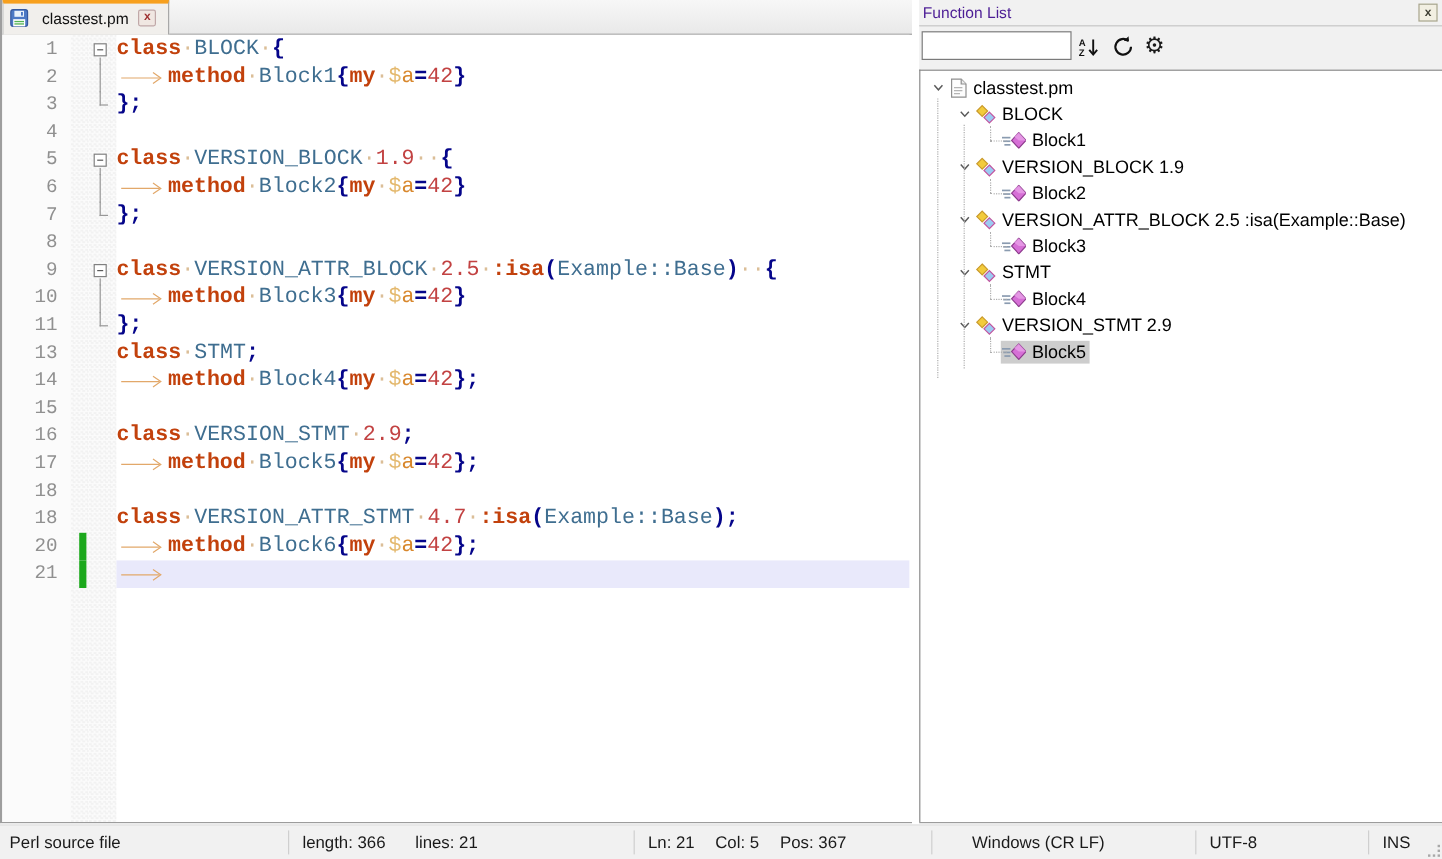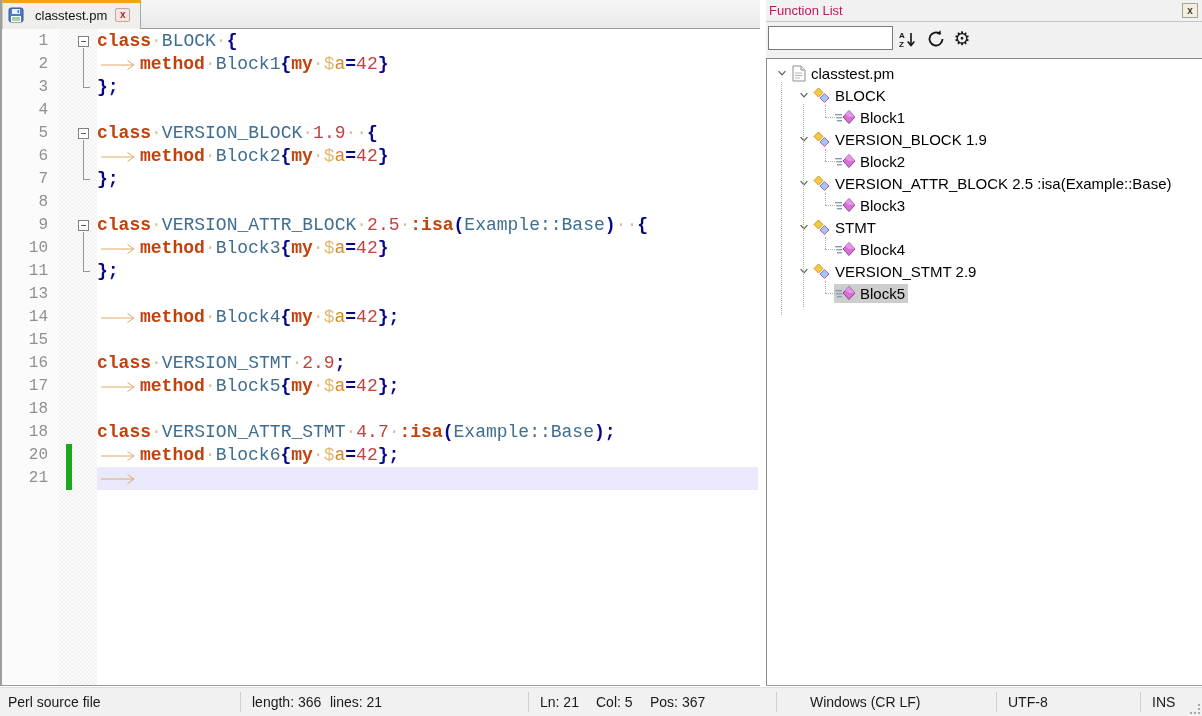--- a/index.html
+++ b/index.html
@@ -40,21 +40,21 @@
   .tok-op  { color:#05058A; font-weight:bold; }
   .tok-ws  { color:#DBBE97; }
   .tok-tab { display:inline-block; width:43px; height:23px; vertical-align:top; }
 
   
   #splitter { position:absolute; left:760px; top:0; width:6px; height:686px; background:#FFFFFF; }
 
   
   #right-pane { position:absolute; left:766px; top:0; width:436px; height:686px; background:#F1F1F1; border-bottom:1px solid #9C9C9C; }
   #fl-header { position:relative; height:22px; border-bottom:1px solid #C6C6C6; }
-  #fl-title { font-size:13px; line-height:21px; padding-left:3px; color:#be185d; }
+  #fl-title { font-size:13px; line-height:21px; padding-left:3px; color:#4c1d95; }
   #fl-close { position:absolute; right:4px; top:3px; width:16px; height:15px; background:#F2EFE2; border:1px solid #A7A590; font-size:10px; line-height:13px; text-align:center; color:#3E3E32; font-weight:bold; }
   #fl-toolbar { position:relative; height:36px; }
   #fl-search { position:absolute; left:2px; top:4px; width:125px; height:24px; border:1px solid #7A7A7A; background:#fff; font-size:13px; padding:0 4px; outline:none; }
   .fl-btn { position:absolute; top:5px; width:24px; height:24px; background:transparent; border:none; display:flex; align-items:center; justify-content:center; }
   #btn-sort { left:130px; } #btn-reload { left:158px; } #btn-settings { left:184px; font-size:19px; line-height:20px; color:#1A1A1A; }
 
   #fl-tree { position:absolute; left:0; top:58px; right:0; bottom:0; background:#fff; border:1px solid #8A8A8A; border-right:none; border-bottom:none; overflow:hidden; }
   #tree-inner { position:relative; padding-top:3px; }
   .trow { height:22px; display:flex; align-items:center; position:relative; font-size:15px; color:#000; white-space:nowrap; }
   .chev { width:16px; height:16px; flex:0 0 16px; display:flex; align-items:center; justify-content:center; }
@@ -201,20 +201,21 @@
             <div class="fold">
               <div class="fline" style="top:0;height:12px"></div>
               <div class="fcorner"></div>
             </div>
             <div class="code"><span class="tok-op">};</span></div>
           </div>
           <div class="line-row">
             <div class="ln">13</div>
             <div class="chg"></div>
             <div class="fold"></div>
+            <div class="code"><span class="tok-kw">class</span><span class="tok-ws">·</span><span class="tok-id">STMT</span><span class="tok-op">;</span></div>
           </div>
           <div class="line-row">
             <div class="ln">14</div>
             <div class="chg"></div>
             <div class="fold"></div>
             <div class="code"><span class="tok-tab"><svg width="43" height="23" viewBox="0 0 43 23">
                   <line x1="4" y1="12" x2="36" y2="12" stroke="#E2A86A" stroke-width="1"></line>
                   <path d="M30.5 7.5l6.5 4.5-6.5 4.5" fill="none" stroke="#E2A86A" stroke-width="1"></path>
                 </svg></span><span class="tok-kw">method</span><span class="tok-ws">·</span><span class="tok-id">Block4</span><span class="tok-op">{</span><span class="tok-kw">my</span><span class="tok-ws">·</span><span class="tok-sig">$</span><span class="tok-var">a</span><span class="tok-op">=</span><span class="tok-num">42</span><span class="tok-op">};</span></div>
           </div>
@@ -491,21 +492,21 @@
         <div class="guide h" style="left: 58px; top: 190px; width: 14px;"></div>
         <div class="guide v" style="left: 58px; top: 222px; height: 12px;"></div>
         <div class="guide h" style="left: 58px; top: 234px; width: 14px;"></div>
       </div>
   </div>
 
   <div id="status-bar">
     <span class="sb-item" style="left:8px">Perl source file</span>
     <span class="sb-sep" style="left:240px"></span>
     <span class="sb-item" style="left:252px">length: 366</span>
-    <span class="sb-item" style="left:330px">lines: 21</span>
+    <span class="sb-item" style="left:346px">lines: 21</span>
     <span class="sb-sep" style="left:528px"></span>
     <span class="sb-item" style="left:540px">Ln: 21</span>
     <span class="sb-item" style="left:596px">Col: 5</span>
     <span class="sb-item" style="left:650px">Pos: 367</span>
     <span class="sb-sep" style="left:776px"></span>
     <span class="sb-item" style="left:810px">Windows (CR LF)</span>
     <span class="sb-sep" style="left:996px"></span>
     <span class="sb-item" style="left:1008px">UTF-8</span>
     <span class="sb-sep" style="left:1140px"></span>
     <span class="sb-item" style="left:1152px">INS</span>

